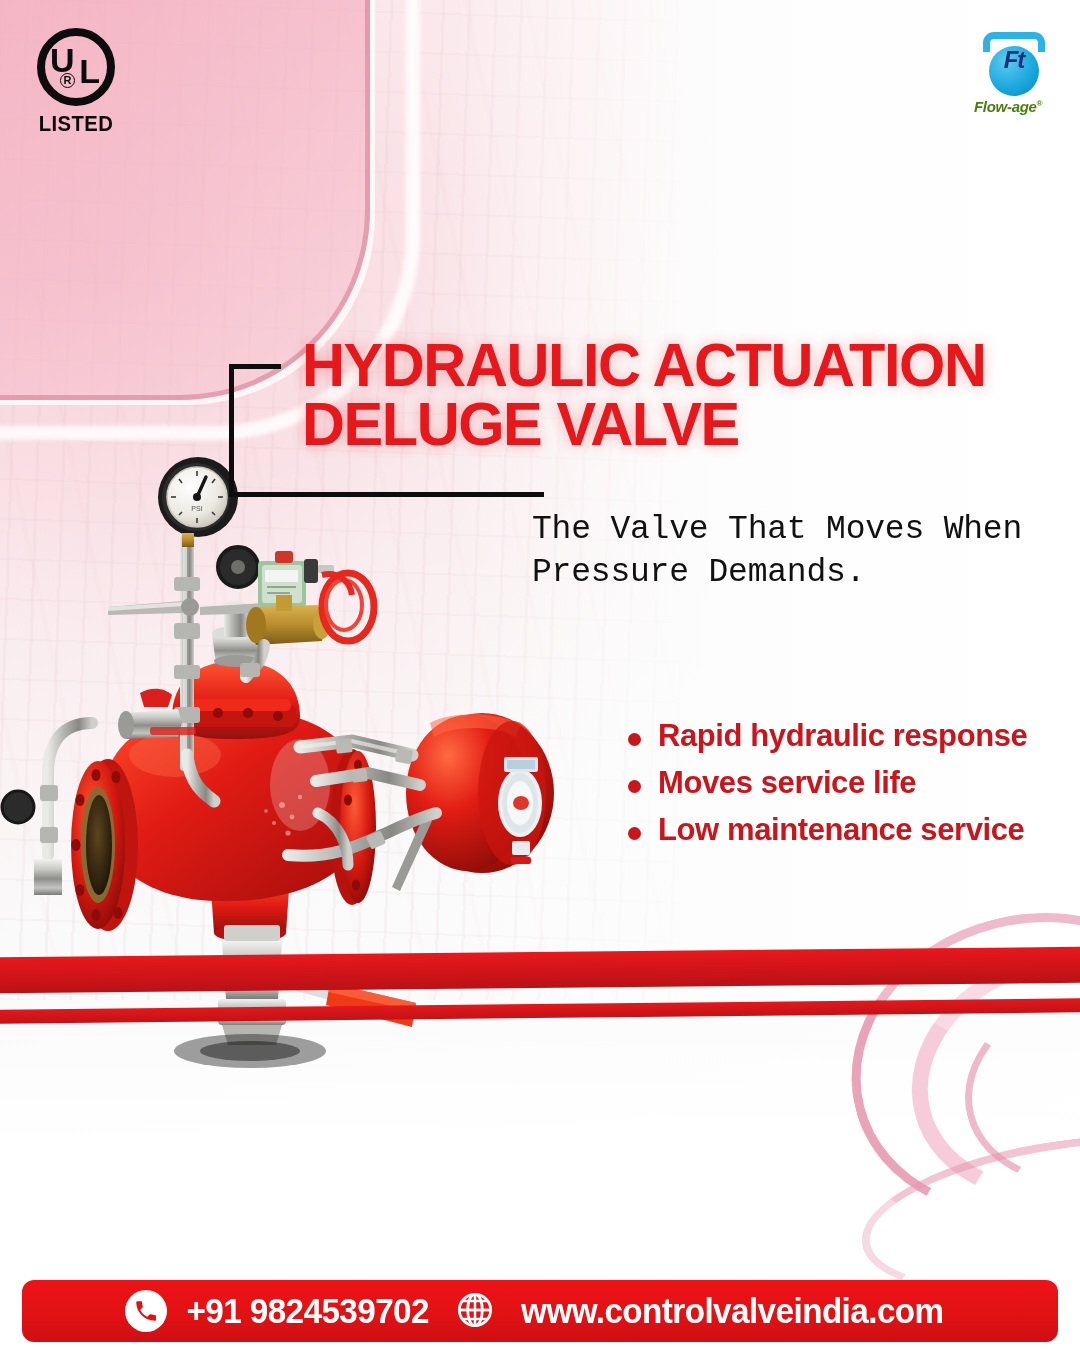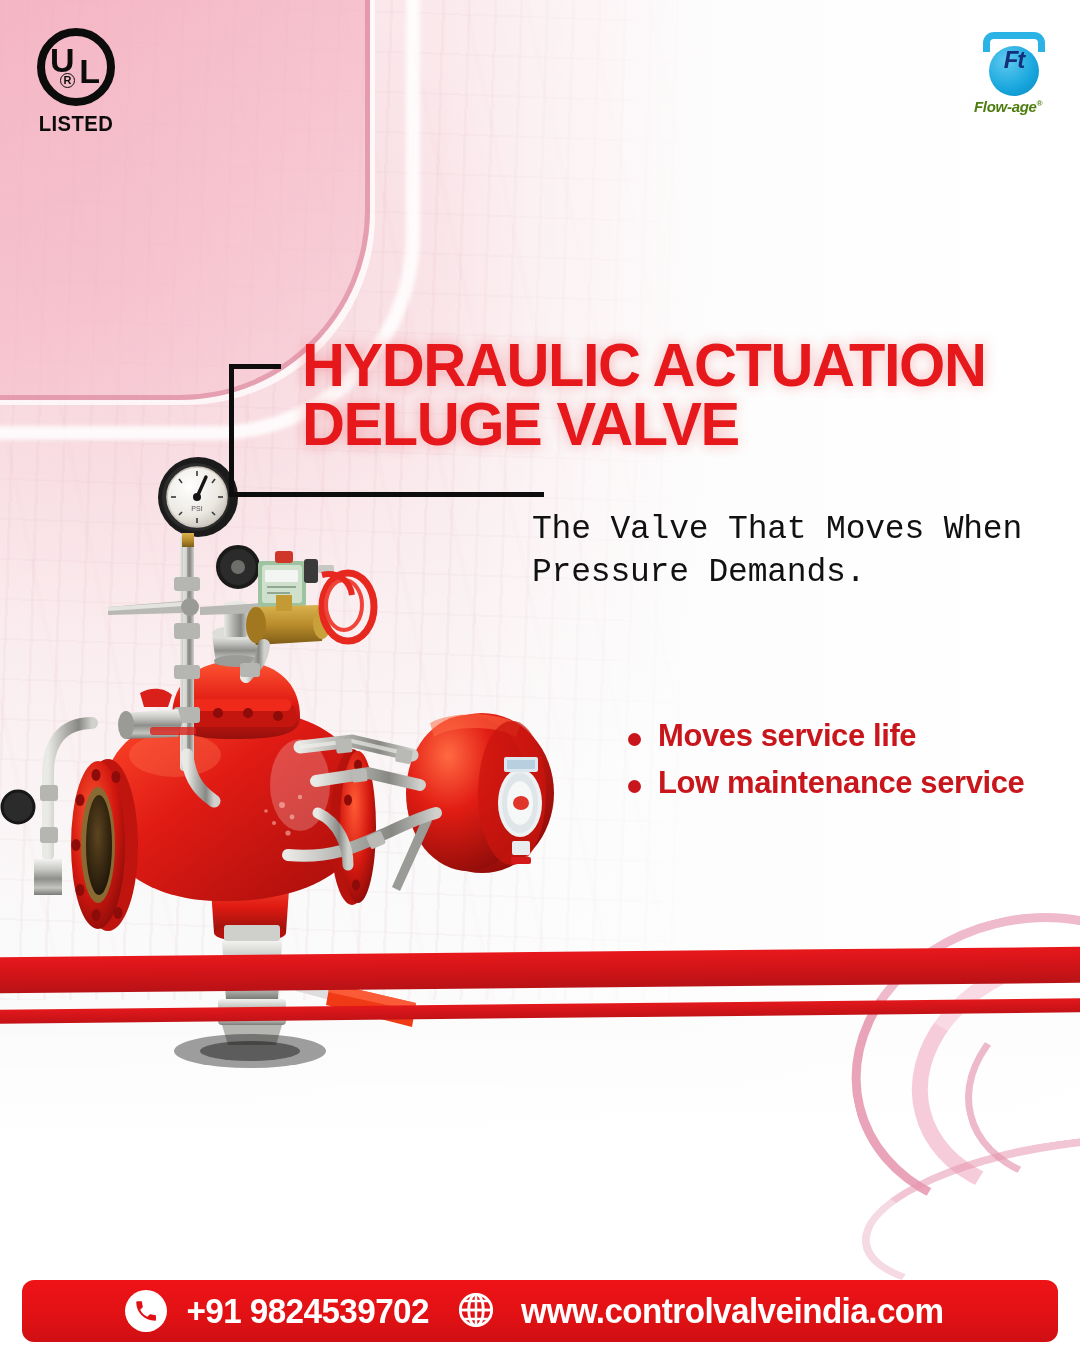--- a/index.html
+++ b/index.html
@@ -196,21 +196,21 @@
   .bullet-text {
     font-size:31px; font-weight:bold; color:#c9161c; letter-spacing:-.4px;
     font-family:"Liberation Sans", sans-serif;
   }
 
   
   .footer {
     position:absolute; left:22px; bottom:8px; width:1036px; height:62px;
     background:linear-gradient(180deg,#ee1317 0%, #e01114 60%, #cf0f13 100%);
     border-radius:12px;
-    display:flex; align-items:center; justify-content:center; gap:20px;text-align:center;
+    display:flex; align-items:center; justify-content:center; gap:20px;
   }
   .footer-item { display:flex; align-items:center; gap:13px; }
   .footer-text {
     color:#fff; font-size:35px; font-weight:bold; letter-spacing:-.6px;
     font-family:"Liberation Sans", sans-serif; transform:scaleX(.95);
   }
   .phone-icon {
     width:42px; height:42px; border-radius:50%; background:#fff;
     display:flex; align-items:center; justify-content:center; flex:0 0 auto;
   }
@@ -501,20 +501,24 @@
 
   <div class="headline">
     <span>HYDRAULIC ACTUATION</span>
     <span class="l2">DELUGE VALVE</span>
   </div>
   <div class="subtitle">The Valve That Moves When Pressure Demands.</div>
 
   <div class="bullets">
     <div class="bullet">
       <span class="bullet-dot"></span>
+      <span class="bullet-text">Rapid hydraulic response</span>
+    </div>
+    <div class="bullet">
+      <span class="bullet-dot"></span>
       <span class="bullet-text">Moves service life</span>
     </div>
     <div class="bullet">
       <span class="bullet-dot"></span>
       <span class="bullet-text">Low maintenance service</span>
     </div>
   </div>
 
   <div class="footer">
     <div class="footer-item">

